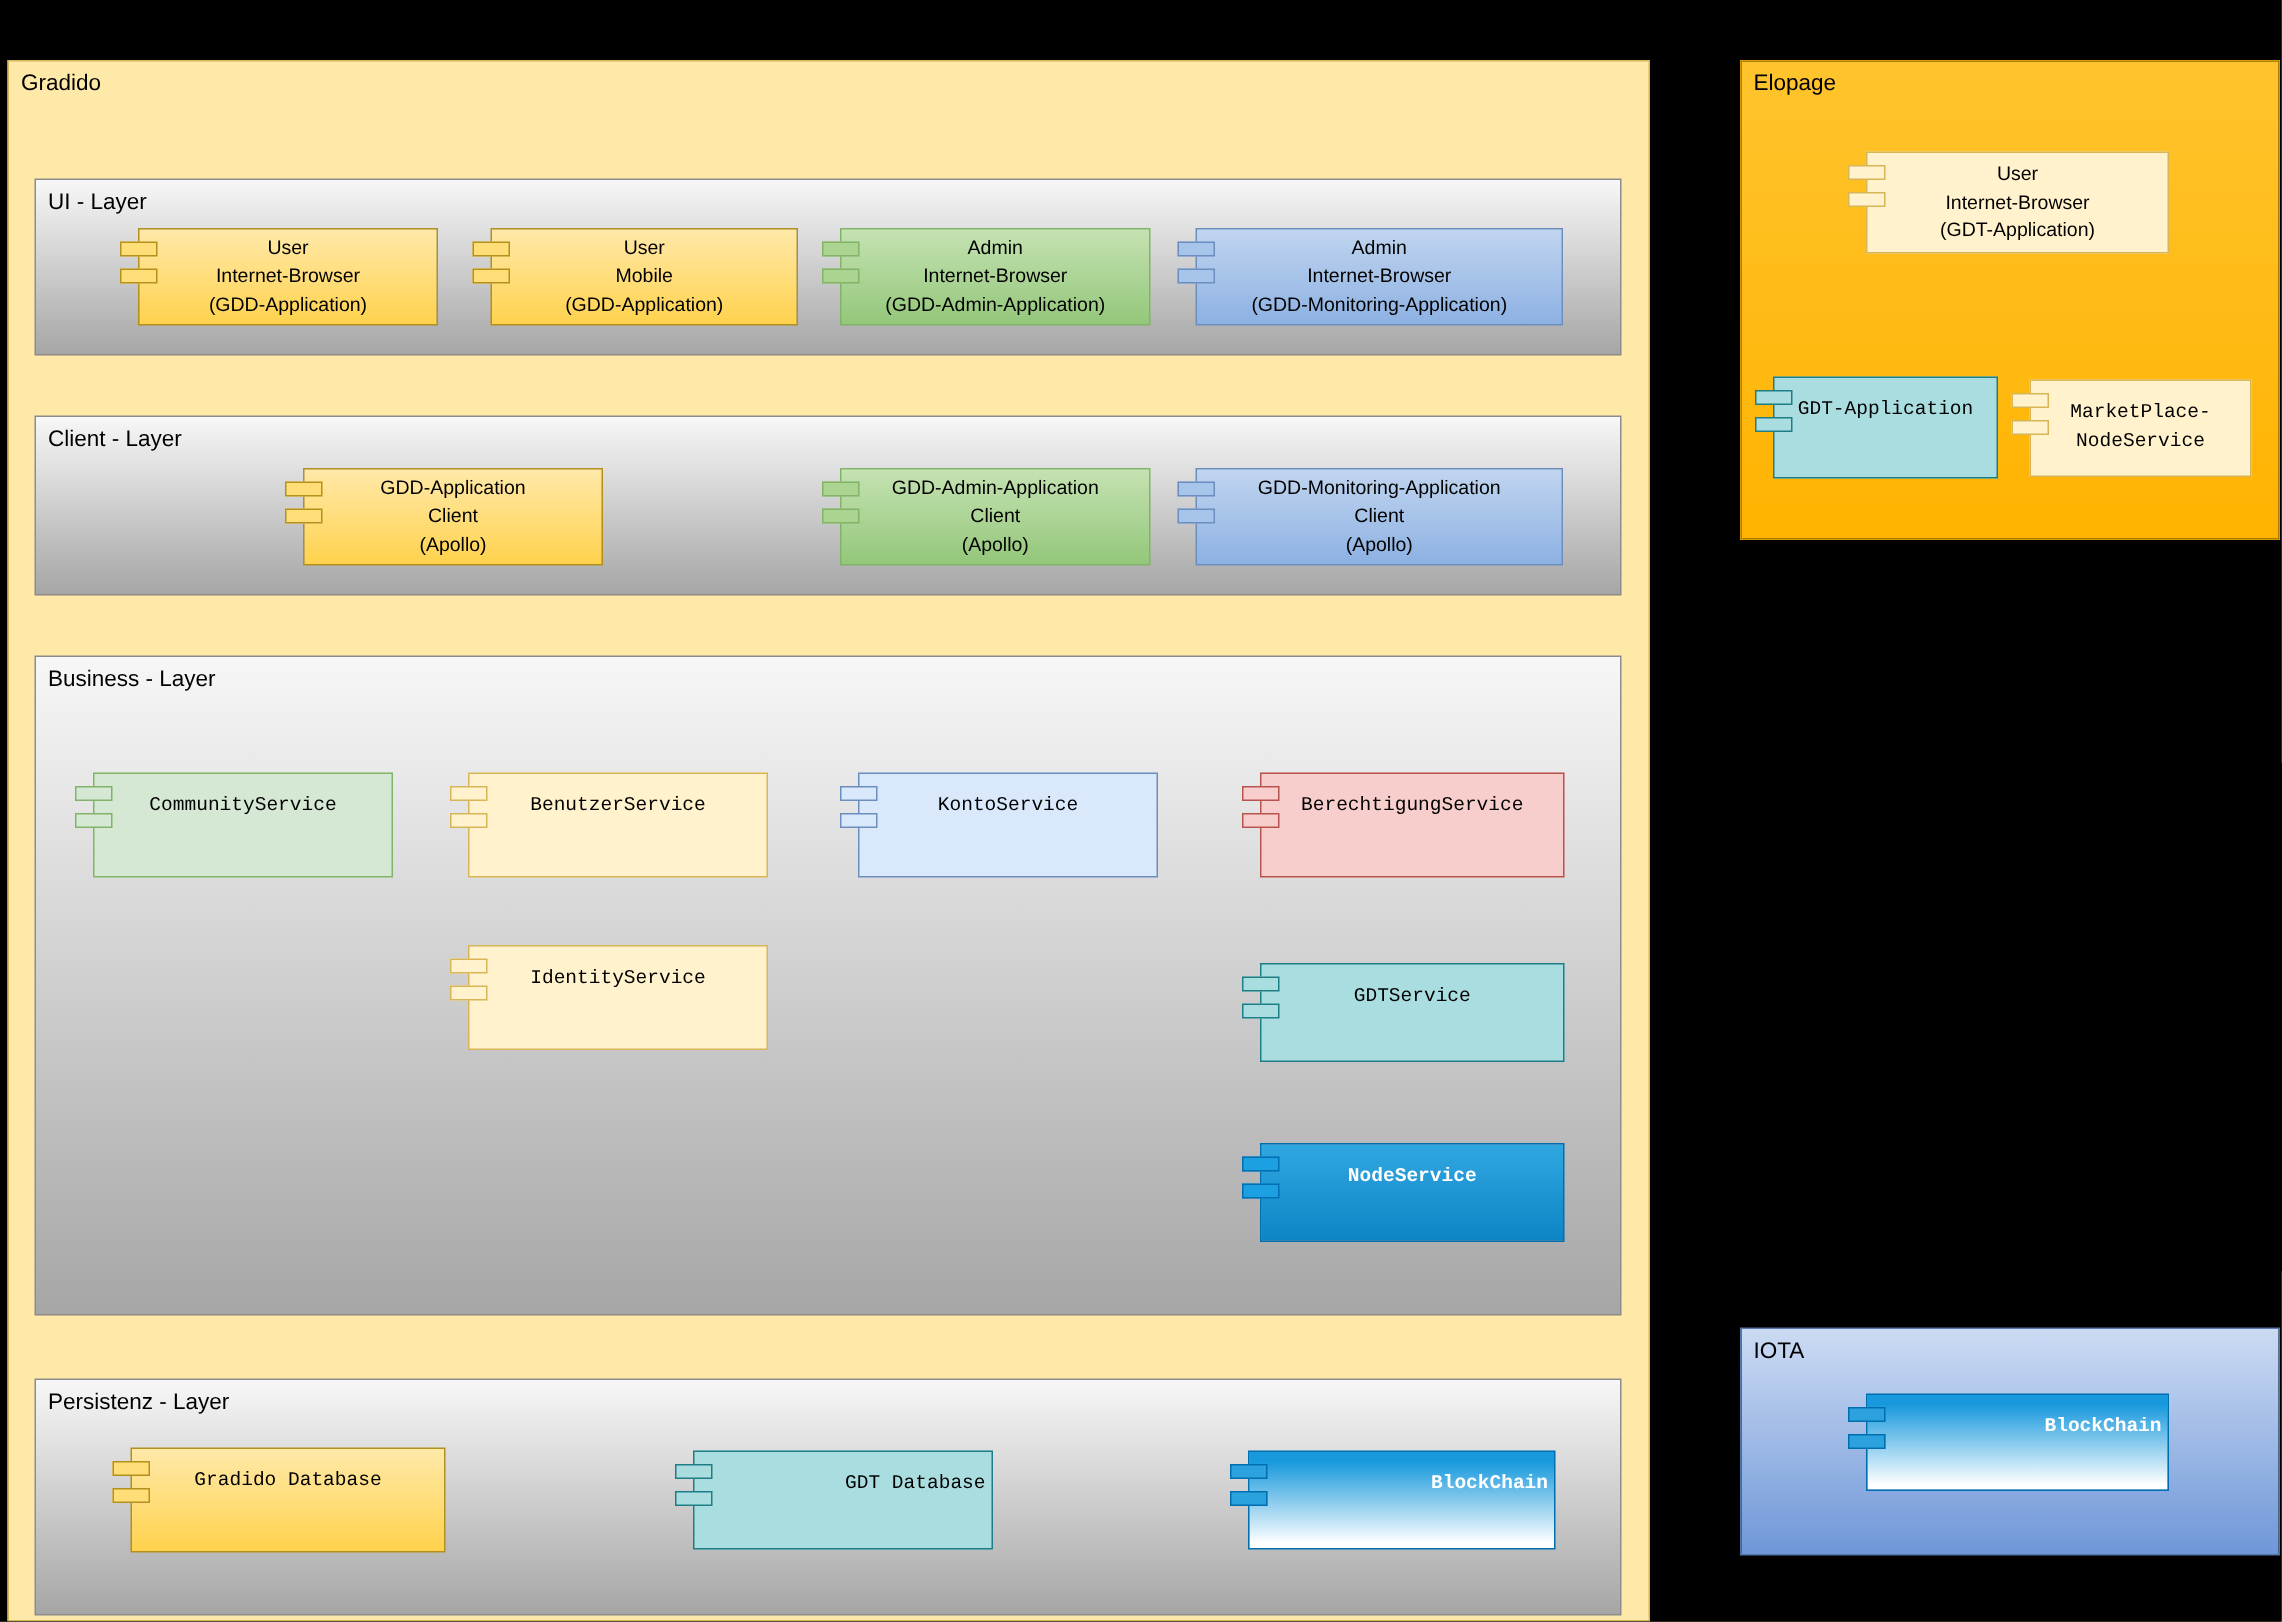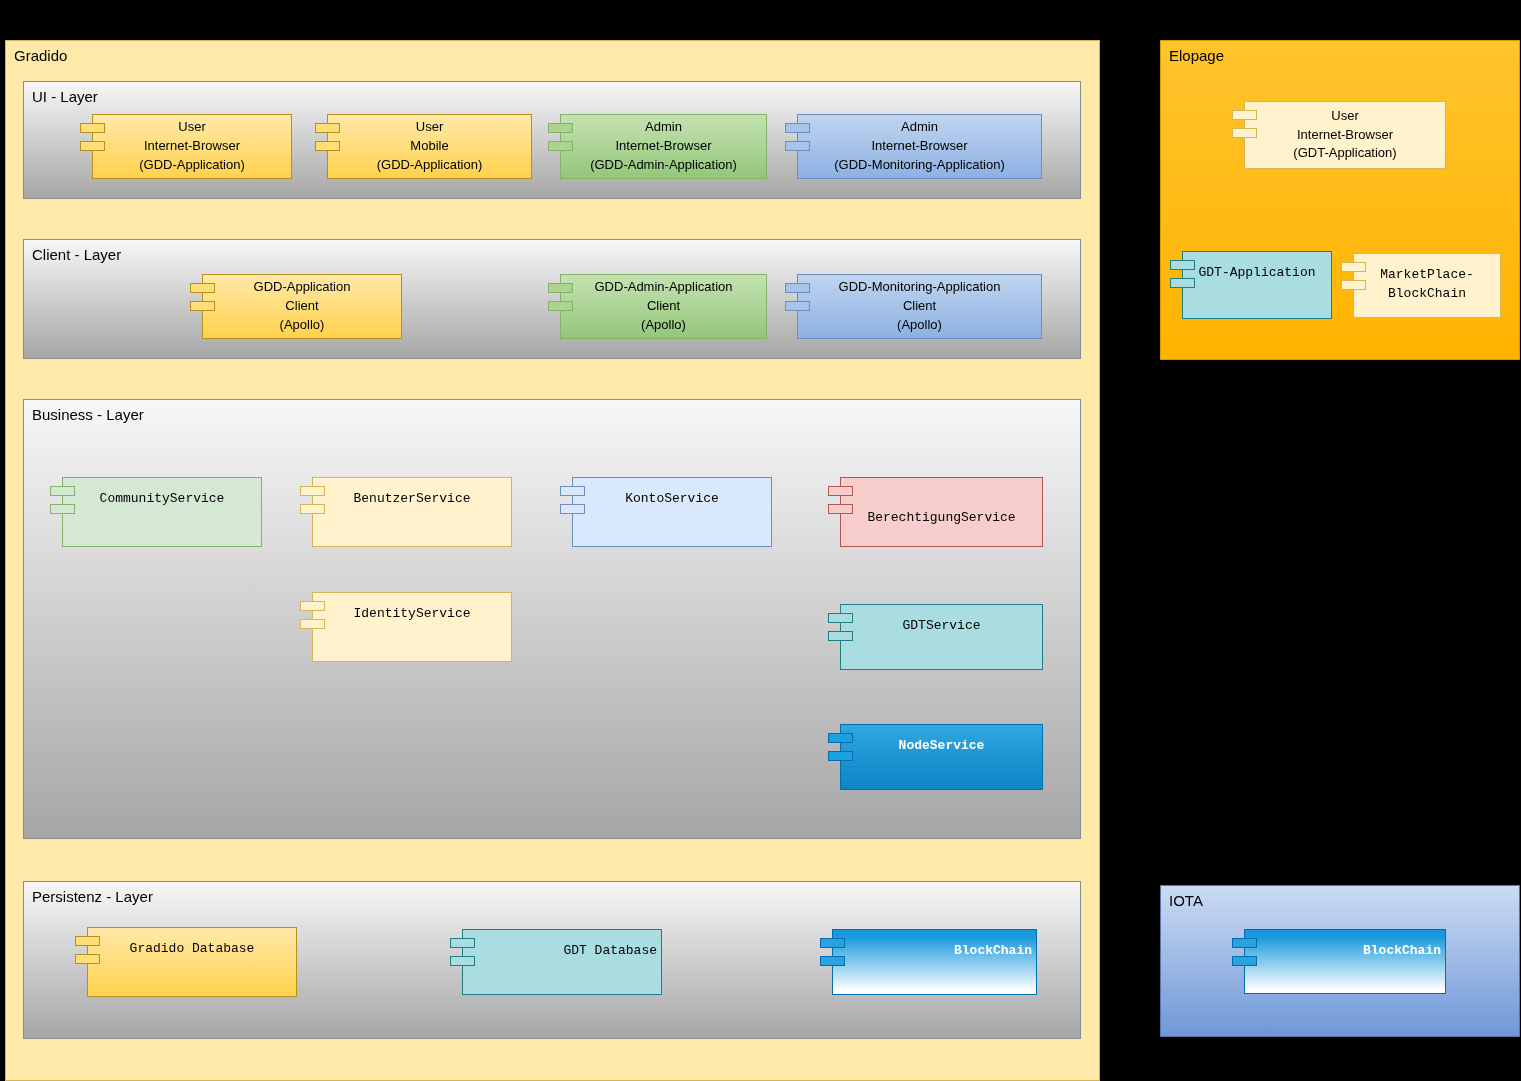--- a/index.html
+++ b/index.html
@@ -8,20 +8,21 @@
     font-family:"Liberation Sans", sans-serif; overflow:hidden; color:#000;
   }
   .box { position:absolute; box-sizing:border-box; }
   .container-title {
     position:absolute; top:6px; left:8px; font-size:15px; color:#000;
     white-space:nowrap;
   }
   .layer {
     background:linear-gradient(#f7f7f7, #a6a6a6);
     border:1px solid #8c8c8c;
+    margin-top:38px;
   }
   .component {
     position:absolute; box-sizing:border-box; border:1px solid;
     display:flex; align-items:center; justify-content:center;
   }
   .comp-label {
     white-space:pre-line; text-align:center; font-size:13px;
     line-height:1.45; padding:0 4px;
   }
   .lbl-high { align-items:flex-start;font-family:Liberation Mono, monospace; }
@@ -45,21 +46,21 @@
 
   .c-palegreen { background:#d5e8d4; border-color:#82b366; }
   .c-palegreen .tab { background:#d5e8d4; border-color:#82b366; }
 
   .c-blue { background:linear-gradient(#c0d5ef,#8db1e3); border-color:#6c8ebf; }
   .c-blue .tab { background:#a7c4ea; border-color:#6c8ebf; }
 
   .c-paleblue { background:#dae8fc; border-color:#6c8ebf; }
   .c-paleblue .tab { background:#dae8fc; border-color:#6c8ebf; }
 
-  .c-pink { background:#f8cecc; border-color:#b85450;align-items:center; }
+  .c-pink { background:#f8cecc; border-color:#b85450; }
   .c-pink .tab { background:#f8cecc; border-color:#b85450; }
 
   .c-teal { background:#aadde0; border-color:#1d7e85; }
   .c-teal .tab { background:#aadde0; border-color:#1d7e85; }
 
   .c-brightblue { background:linear-gradient(#31a7e1,#0d84c5); border-color:#006eaf; }
   .c-brightblue .comp-label { color:#fff; font-weight:bold; }
   .c-brightblue .tab { background:#1ba1e2; border-color:#006eaf; }
 
   .c-bluefade { background:linear-gradient(#1899dd 10%, #ffffff 95%); border-color:#006eaf;justify-content:flex-end; }
@@ -226,21 +227,21 @@
     <div class="component c-teal lbl-high" style="left:21px; top:210px; width:150px; height:68px;">
       <span class="tab tab1"></span>
       <span class="tab tab2"></span>
       <div class="comp-label">GDT-Application</div>
     </div>
 
     <div class="component c-paleyellow lbl-high" style="left:192px; top:212px; width:148px; height:65px;">
       <span class="tab tab1"></span>
       <span class="tab tab2"></span>
       <div class="comp-label">MarketPlace-
-BlockChain</div>
+NodeService</div>
     </div>
   </div>
 
   <div class="box c-iota" style="left:1160px; top:885px; width:360px; height:152px;">
     <div class="container-title">IOTA</div>
 
     <div class="component c-bluefade lbl-high" style="left:83px; top:43px; width:202px; height:65px;">
       <span class="tab tab1"></span>
       <span class="tab tab2"></span>
       <div class="comp-label">BlockChain</div>

